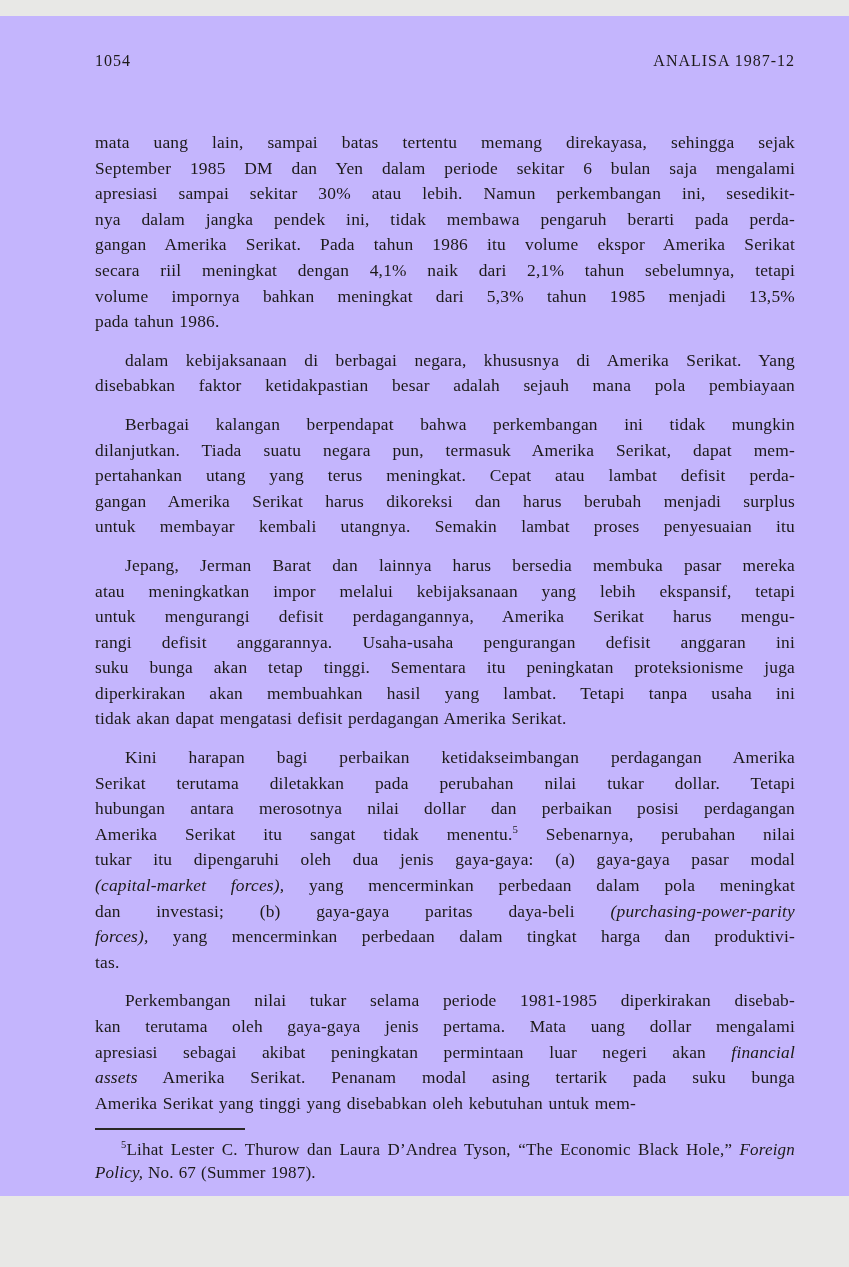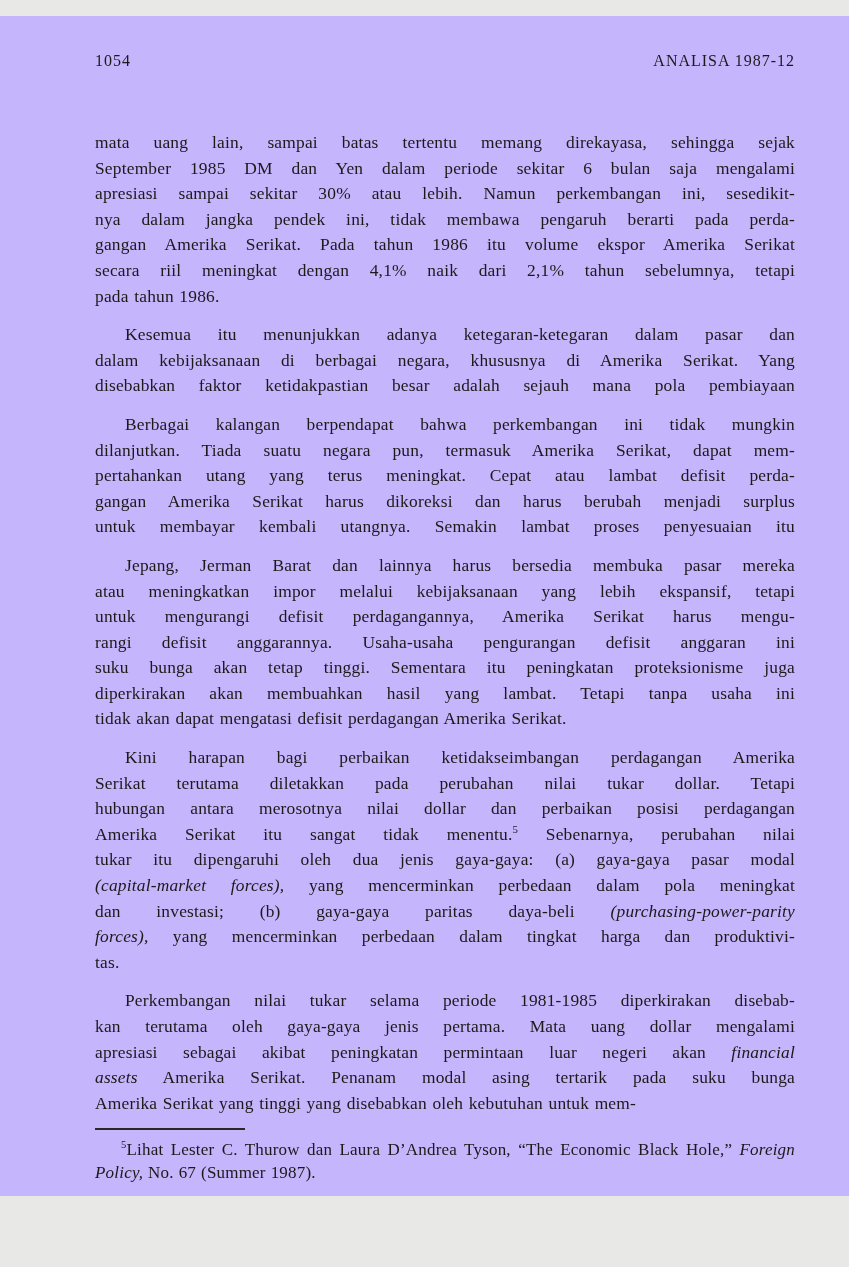--- a/index.html
+++ b/index.html
@@ -95,24 +95,24 @@
     </div>
 
     <div class="body-text" id="body-text">
         <div class="para">
           <div class="line"><span>mata uang lain, sampai batas tertentu memang direkayasa, sehingga sejak</span></div>
           <div class="line"><span>September 1985 DM dan Yen dalam periode sekitar 6 bulan saja mengalami</span></div>
           <div class="line"><span>apresiasi sampai sekitar 30% atau lebih. Namun perkembangan ini, sesedikit-</span></div>
           <div class="line"><span>nya dalam jangka pendek ini, tidak membawa pengaruh berarti pada perda-</span></div>
           <div class="line"><span>gangan Amerika Serikat. Pada tahun 1986 itu volume ekspor Amerika Serikat</span></div>
           <div class="line"><span>secara riil meningkat dengan 4,1% naik dari 2,1% tahun sebelumnya, tetapi</span></div>
+          <div class="line"><span>volume impornya bahkan meningkat dari 5,3% tahun 1985 menjadi 13,5%</span></div>
           <div class="line last"><span>pada tahun 1986.</span></div>
         </div>
         <div class="para indent">
-          <div class="line"><span>Kesemua itu menunjukkan adanya ketegaran-ketegaran dalam pasar dan</span></div>
           <div class="line"><span>dalam kebijaksanaan di berbagai negara, khususnya di Amerika Serikat. Yang</span></div>
           <div class="line"><span>disebabkan faktor ketidakpastian besar adalah sejauh mana pola pembiayaan</span></div>
         </div>
         <div class="para indent">
           <div class="line"><span>Berbagai kalangan berpendapat bahwa perkembangan ini tidak mungkin</span></div>
           <div class="line"><span>dilanjutkan. Tiada suatu negara pun, termasuk Amerika Serikat, dapat mem-</span></div>
           <div class="line"><span>pertahankan utang yang terus meningkat. Cepat atau lambat defisit perda-</span></div>
           <div class="line"><span>gangan Amerika Serikat harus dikoreksi dan harus berubah menjadi surplus</span></div>
           <div class="line"><span>untuk membayar kembali utangnya. Semakin lambat proses penyesuaian itu</span></div>
         </div>

